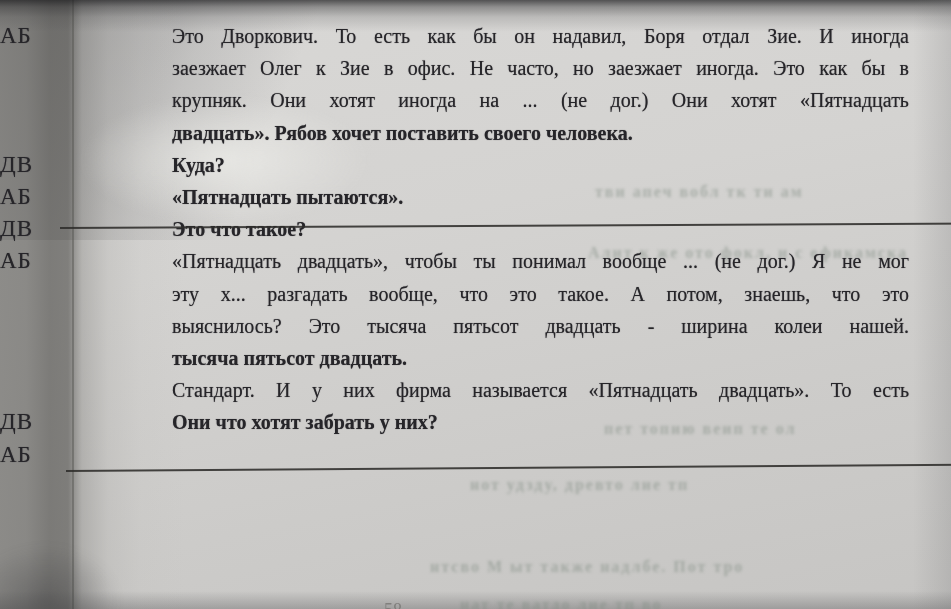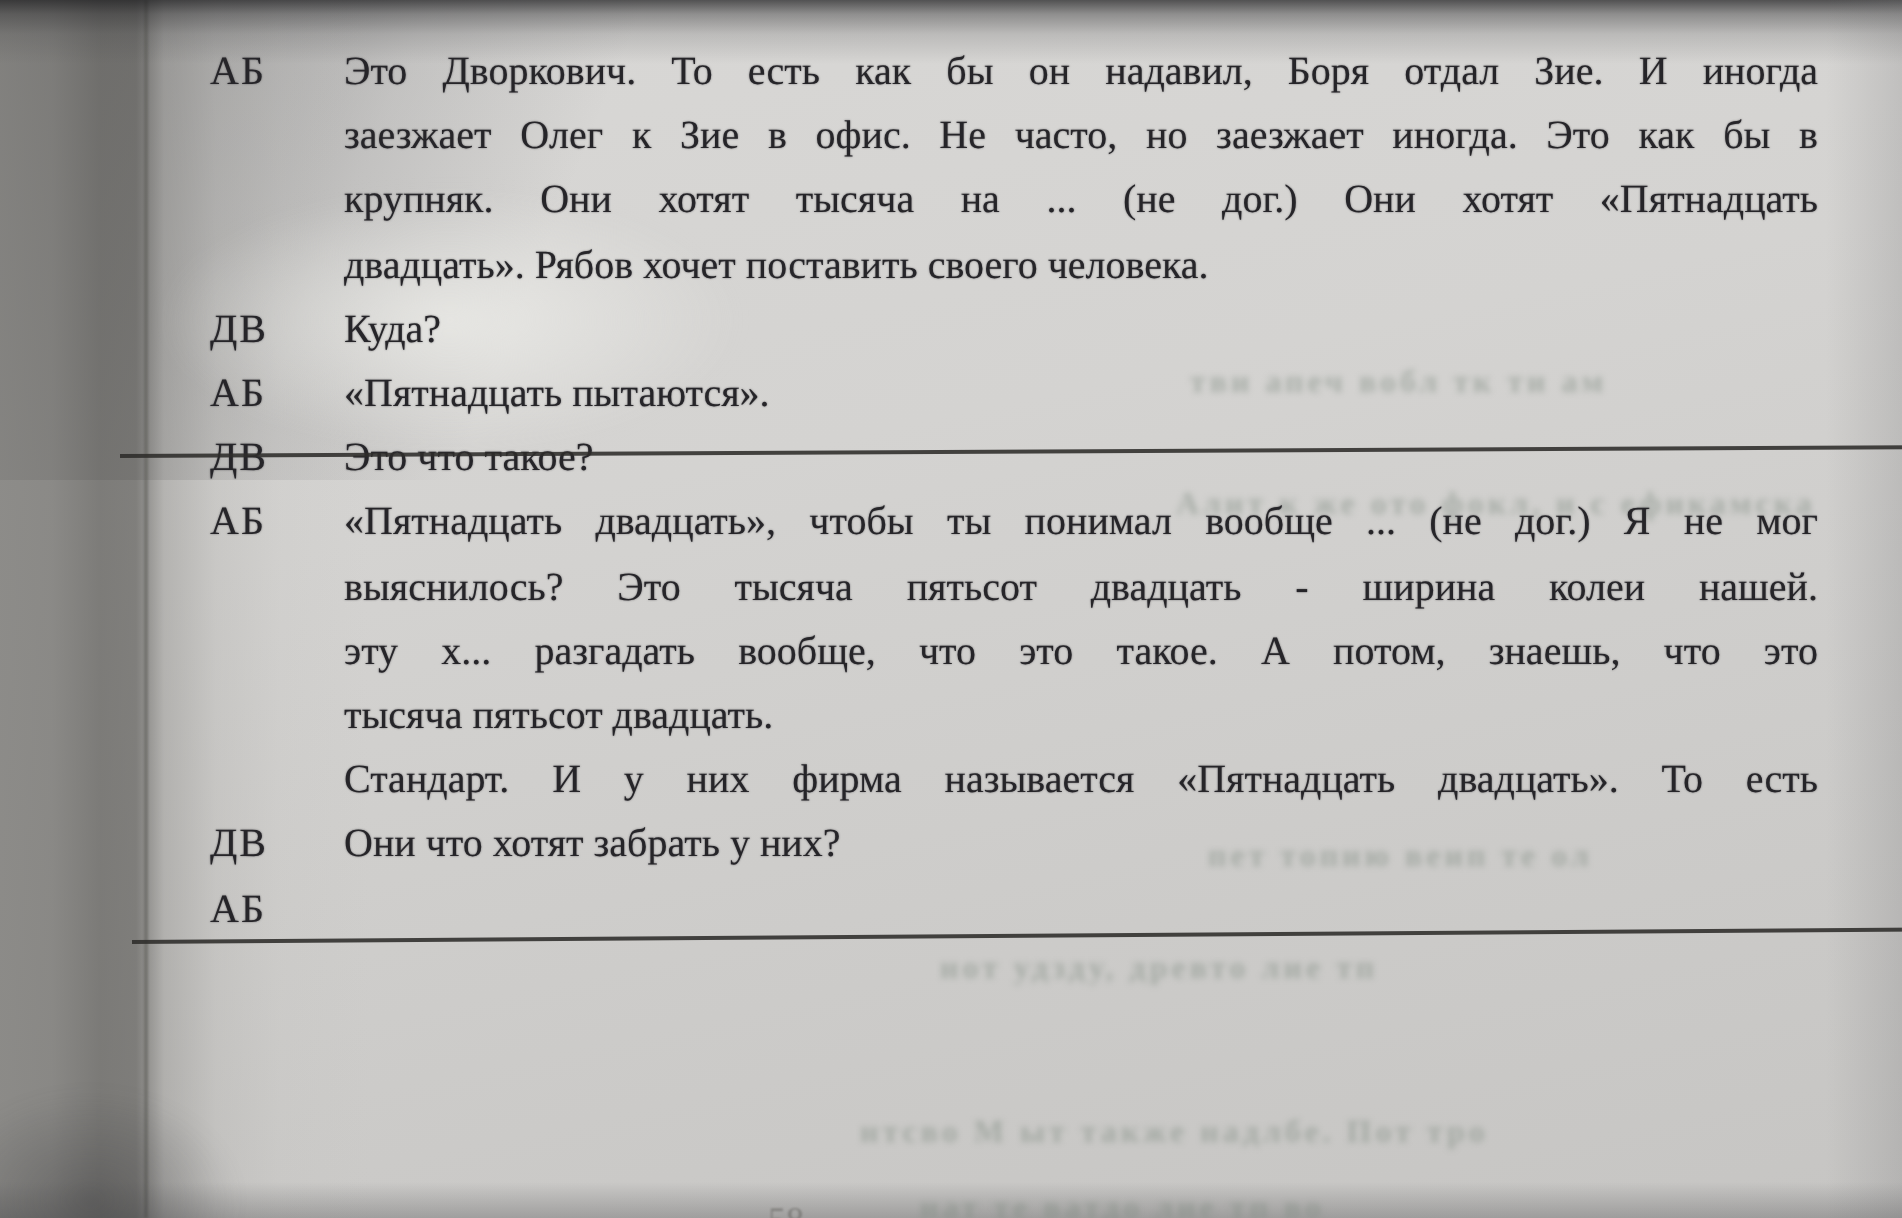--- a/index.html
+++ b/index.html
@@ -26,26 +26,26 @@
   .bottomshadow{left:0;bottom:0;width:100%;height:18px;
     background:linear-gradient(0deg,rgba(70,70,72,.32),rgba(70,70,72,0));}
   .rightedge{right:0;top:0;width:38px;height:100%;
     background:linear-gradient(270deg,rgba(108,108,110,.2),rgba(108,108,110,0));}
   .blob{left:-30px;top:545px;width:150px;height:110px;border-radius:50%;
     background:radial-gradient(closest-side,rgba(58,58,60,.4),rgba(58,58,60,0));filter:blur(4px);}
 
   
   #dialogue{position:absolute;left:0;top:20px;width:951px;color:#262529;}
   .row{display:flex;align-items:flex-start;}
-  .label{width:172px;box-sizing:border-box;padding-left:105px;font-size:20px;
+  .label{width:172px;box-sizing:border-box;font-size:23px;
     line-height:32.2px;letter-spacing:1px;text-shadow:0 0 1px rgba(38,37,41,.6);}
   .text{width:737px;}
   .line{font-size:20px;line-height:32.2px;text-align:justify;text-align-last:justify;
     text-shadow:0 0 1px rgba(38,37,41,.6);white-space:normal;}
-  .line.last{text-align-last:left;}
+  .line.last{text-align-last:left;font-weight:bold;}
 
   
   .rule{position:absolute;height:2px;background:rgba(45,44,42,.88);filter:blur(.3px);transform-origin:left center;}
   #strike-rule{left:60px;top:227px;width:891px;transform:rotate(-0.28deg);}
   #section-rule{left:66px;top:470px;width:885px;transform:rotate(-0.40deg);}
 
   
   .bleed{position:absolute;font-size:16px;font-weight:bold;letter-spacing:2px;color:#7e8a80;
     opacity:.5;filter:blur(1.5px);white-space:nowrap;overflow:hidden;}
   #bleed-0{left:595px;top:183px;width:345px;}
@@ -78,21 +78,21 @@
   <div class="bleed" id="bleed-3">нот удзду, древто лие тп</div>
   <div class="bleed" id="bleed-4">нтсво М ыт также надлбе. Пот тро</div>
   <div class="bleed" id="bleed-5">нат те ватдо лие тп во</div>
 
   <div id="dialogue">
       <div class="row">
         <div class="label">АБ</div>
         <div class="text">
           <div class="line">Это Дворкович. То есть как бы он надавил, Боря отдал Зие. И иногда</div>
           <div class="line">заезжает Олег к Зие в офис. Не часто, но заезжает иногда. Это как бы в</div>
-          <div class="line">крупняк. Они хотят тысяча на ... (не дог.) Они хотят «Пятнадцать</div>
+          <div class="line">крупняк. Они хотят иногда на ... (не дог.) Они хотят «Пятнадцать</div>
           <div class="line last">двадцать». Рябов хочет поставить своего человека.</div>
         </div>
       </div>
       <div class="row">
         <div class="label">ДВ</div>
         <div class="text">
           <div class="line last">Куда?</div>
         </div>
       </div>
       <div class="row">
@@ -104,22 +104,22 @@
       <div class="row">
         <div class="label">ДВ</div>
         <div class="text">
           <div class="line last">Это что такое?</div>
         </div>
       </div>
       <div class="row">
         <div class="label">АБ</div>
         <div class="text">
           <div class="line">«Пятнадцать двадцать», чтобы ты понимал вообще ... (не дог.) Я не мог</div>
+          <div class="line">эту х... разгадать вообще, что это такое. А потом, знаешь, что это</div>
           <div class="line">выяснилось? Это тысяча пятьсот двадцать - ширина колеи нашей.</div>
-          <div class="line">эту х... разгадать вообще, что это такое. А потом, знаешь, что это</div>
           <div class="line last">тысяча пятьсот двадцать.</div>
           <div class="line">Стандарт. И у них фирма называется «Пятнадцать двадцать». То есть</div>
         </div>
       </div>
       <div class="row">
         <div class="label">ДВ</div>
         <div class="text">
           <div class="line last">Они что хотят забрать у них?</div>
         </div>
       </div>

